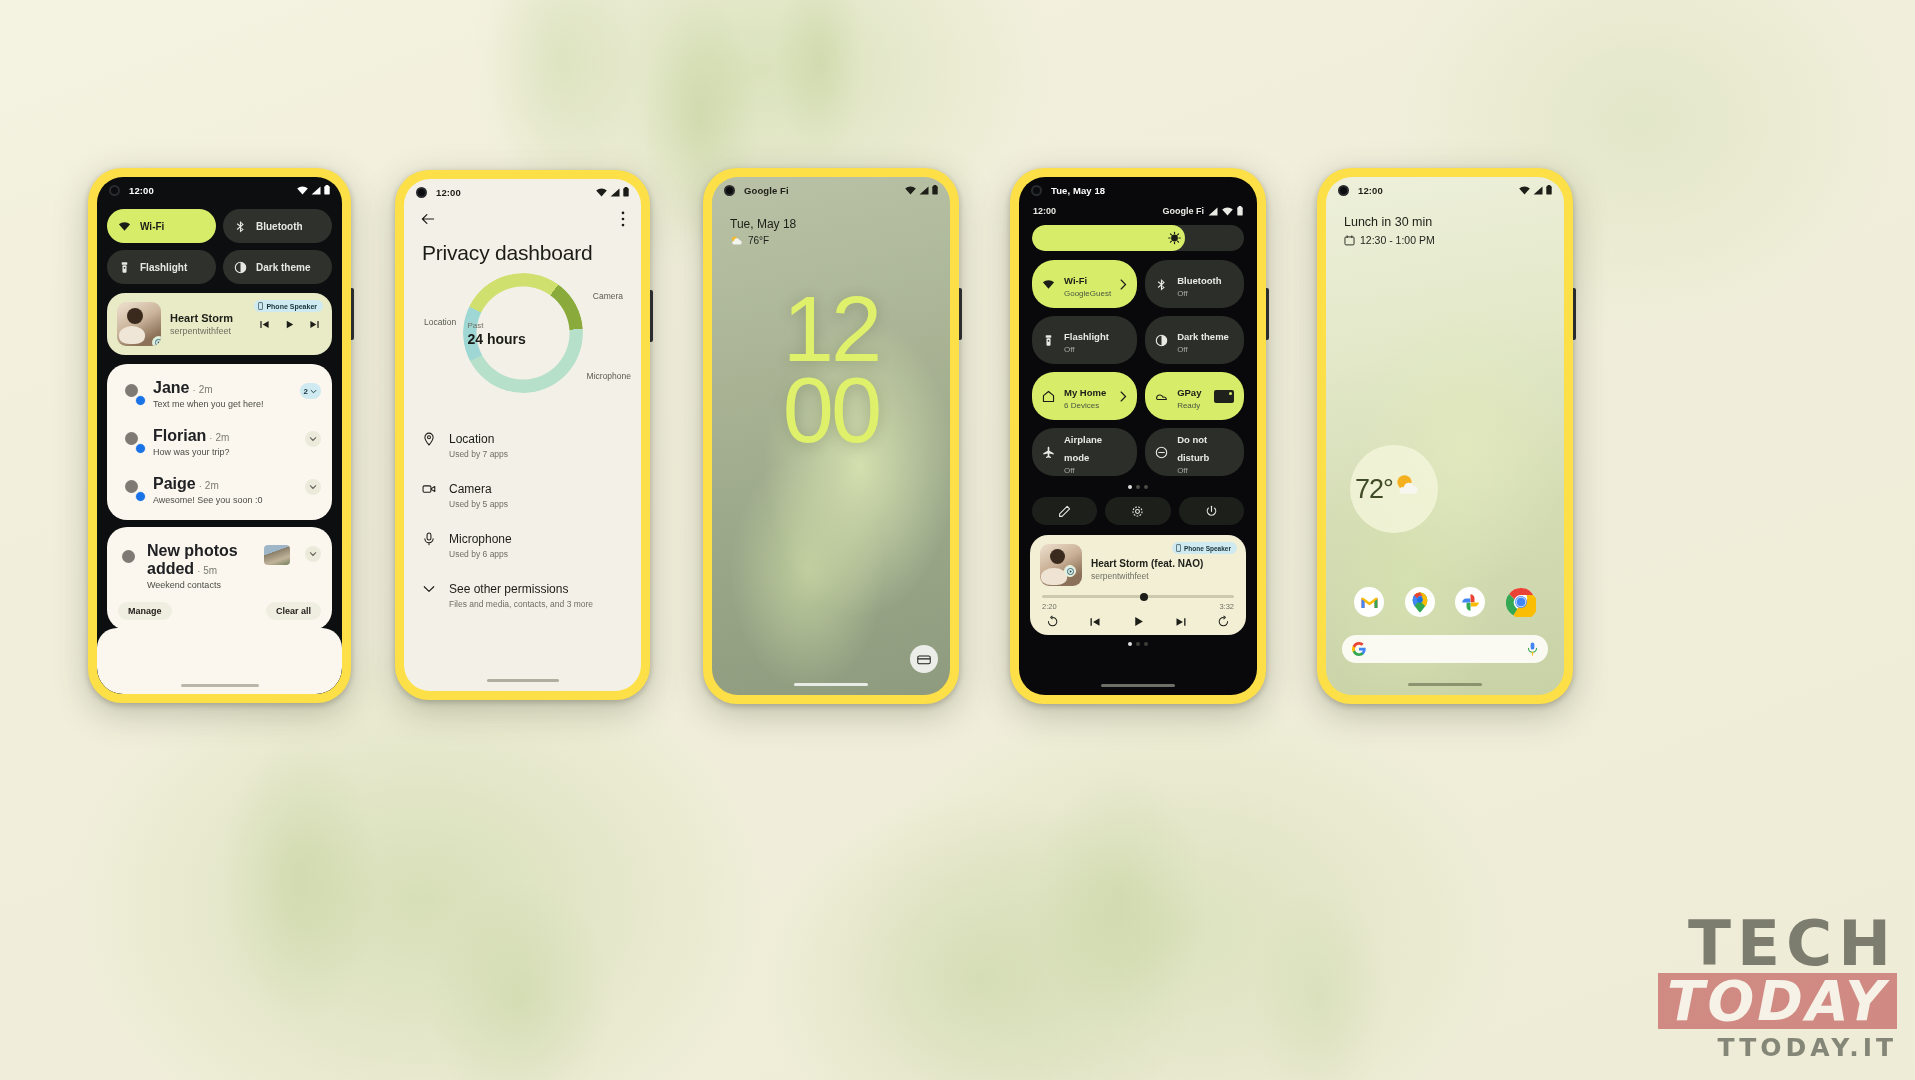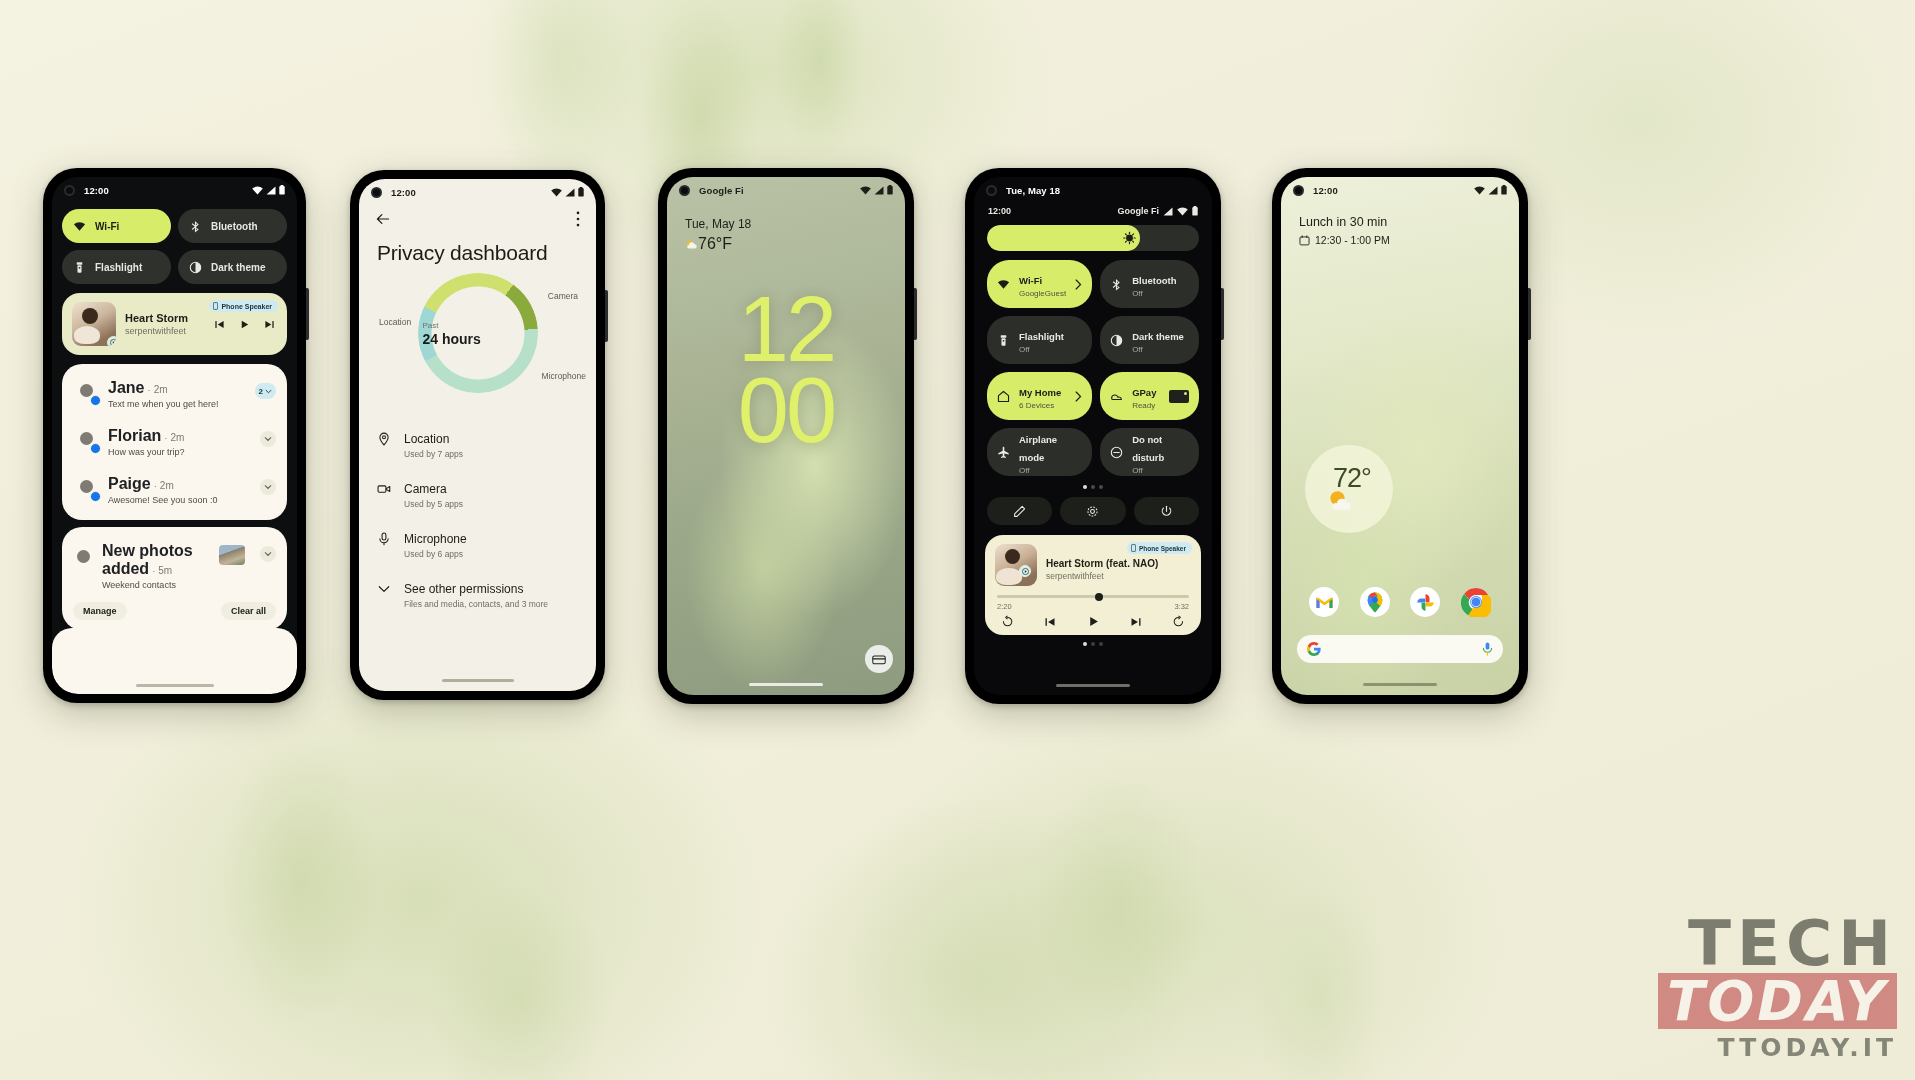--- a/index.html
+++ b/index.html
@@ -31,23 +31,24 @@
       radial-gradient(ellipse 120px 220px at 300px 880px, rgba(176,196,130,.3), transparent 66%),
       radial-gradient(ellipse 140px 180px at 520px 1000px, rgba(180,200,138,.3), transparent 66%),
       radial-gradient(ellipse 130px 200px at 1120px 900px, rgba(180,200,138,.28), transparent 66%),
       radial-gradient(ellipse 100px 170px at 1320px 1000px, rgba(186,204,146,.26), transparent 68%);
   }
 
   
   .phone {
     position: absolute;
     border-radius: 34px;
-    background: #000000;
+    background: #fde047;
     padding: 9px;
     box-shadow: 0 10px 34px rgba(60,66,40,.28), 0 2px 6px rgba(0,0,0,.22);
+    margin-left: 45px;
   }
   .phone::after {
     content: "";
     position: absolute;
     right: -3px; top: 120px;
     width: 3px; height: 52px;
     background: #2a2c30;
     border-radius: 0 2px 2px 0;
   }
   .screen {
@@ -266,21 +267,21 @@
   #p3 { left: 658px; top: 168px; width: 256px; height: 536px; }
   #p3 .screen {
     background:
       radial-gradient(ellipse 140px 220px at 62% 56%, rgba(214,226,176,.95), rgba(160,178,124,0) 68%),
       radial-gradient(ellipse 110px 170px at 40% 76%, rgba(200,214,162,.8), rgba(160,178,124,0) 70%),
       linear-gradient(168deg, #b9c2a6 0%, #a9b394 38%, #9aa789 66%, #8e9b7e 100%);
   }
   #p3 .statusbar { color: #1d1f18; }
   .lock-info { padding: 14px 18px 0 18px; color: #1d1f18; }
   .lock-date { font-size: 12px; font-weight: normal; }
-  .lock-temp { font-size: 16px; margin-top: 4px; display: flex; align-items: center; }
+  .lock-temp { font-size: 10px; margin-top: 4px; display: flex; align-items: center; gap: 5px; }
   .bigclock {
     position: absolute; left: 0; right: 0; top: 112px;
     text-align: center;
     font-size: 92px; line-height: .88;
     color: #dff06a; font-weight: normal;
     letter-spacing: -3px;
     text-shadow: 0 2px 14px rgba(60,70,30,.25);
   }
   .wallet-btn {
     position: absolute; right: 12px; bottom: 22px;
@@ -399,21 +400,21 @@
       linear-gradient(170deg, #eef0da 0%, #e2e8c8 34%, #d4dcb4 64%, #c8d2a6 100%);
   }
   #p5 .statusbar { color: #1d1f18; }
   .at-a-glance { padding: 12px 18px 0 18px; color: #1d1f18; }
   .glance-line1 { font-size: 12.5px; }
   .glance-line2 { font-size: 10.5px; margin-top: 5px; display: flex; align-items: center; gap: 5px; }
   .weather-widget {
     position: absolute; left: 24px; top: 268px;
     width: 88px; height: 88px; border-radius: 50%;
     background: rgba(244,245,219,.82);
-    display: flex; flex-direction: column; align-items: center; justify-content: center;
+    display: flex; flex-direction: row; align-items: center; justify-content: center;
   }
   .weather-temp { font-size: 27px; color: #3f4a26; font-weight: normal; letter-spacing: -1px; margin-left: 6px; }
   .weather-icon { margin-top: -4px; margin-right: 16px; }
   .dock {
     position: absolute; left: 0; right: 0; bottom: 78px;
     display: flex; justify-content: space-around; align-items: center;
     padding: 0 18px;
   }
   .app-icon {
     width: 30px; height: 30px; border-radius: 50%;

